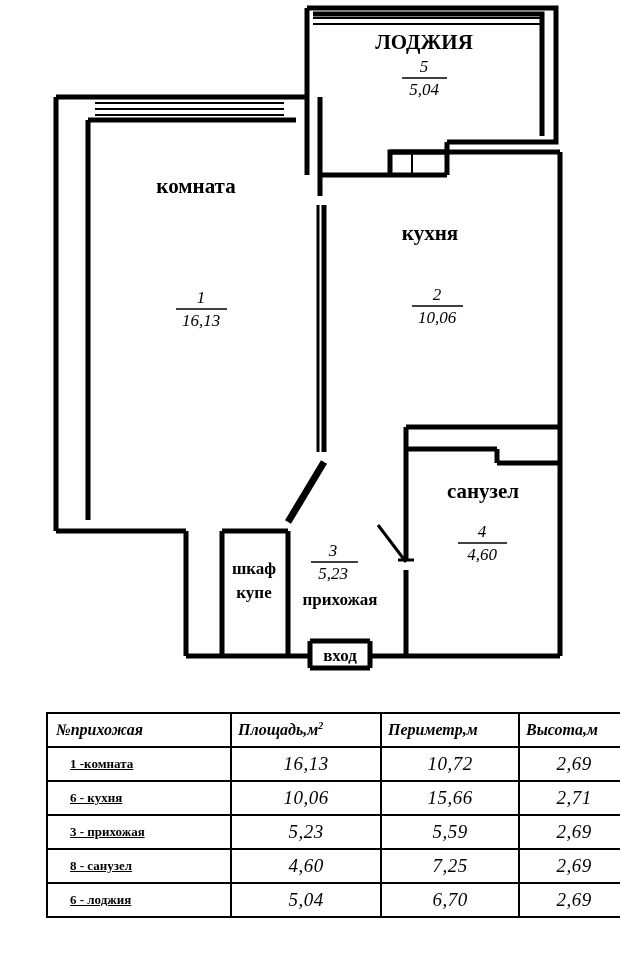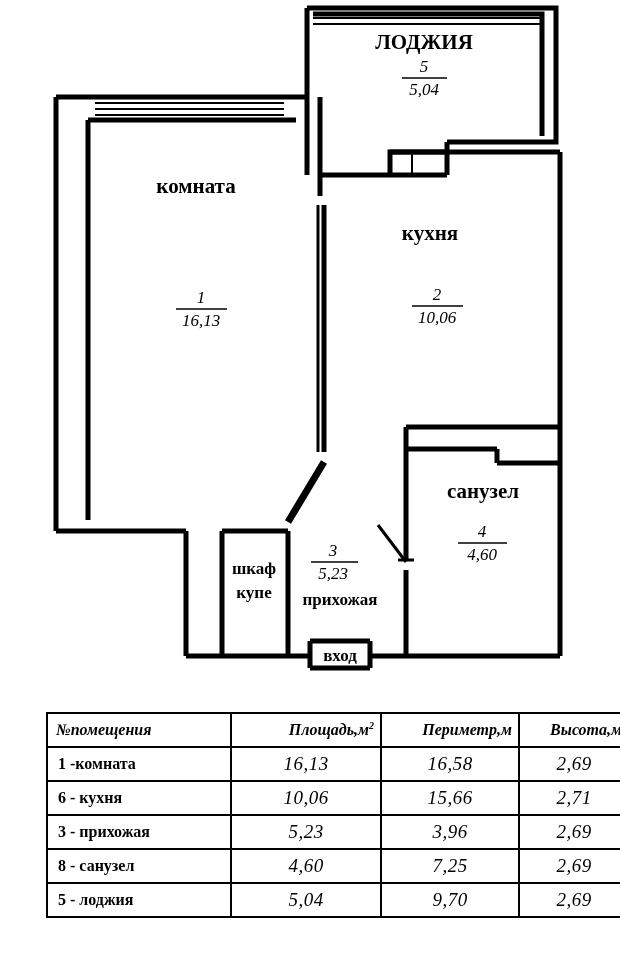--- a/index.html
+++ b/index.html
@@ -69,33 +69,34 @@
     border: 2px solid #000;
     height: 32px;
     padding: 0 6px;
     vertical-align: middle;
   }
   table.spec th {
     font-family: "Liberation Serif", serif;
     font-weight: bold;
     font-size: 16px;
     font-style: italic;
-    text-align: right;
+    text-align: left;
     white-space: nowrap;
   }
   table.spec th.first {
     text-align: left;
     padding-left: 8px;
   }
   table.spec td.name {
     font-family: "Liberation Serif", serif;
     font-weight: bold;
-    font-size: 16px;
+    font-size: 13px;
     text-align: left;
-    padding-left: 10px;
+    padding-left: 22px;
+    text-decoration: underline;
   }
   table.spec td.num {
     font-family: "Liberation Serif", serif;
     font-style: italic;
     font-size: 19px;
     text-align: center;
     letter-spacing: 0.5px;
   }
   .sup {
     font-size: 10px;
@@ -200,52 +201,52 @@
     <text class="room-label small" x="254" y="598">купе</text>
 
     <text class="room-label small" x="340" y="661">вход</text>
   </svg>
 </div>
 
 <div id="spec-table-wrap">
   <table class="spec">
     <thead>
       <tr>
-        <th class="first" style="width:168px">№помещения</th>
+        <th class="first" style="width:168px">№прихожая</th>
         <th style="width:136px"><span>Площадь,м</span><span class="sup">2</span></th>
         <th style="width:124px">Периметр,м</th>
         <th style="width:96px">Высота,м</th>
       </tr>
     </thead>
     <tbody>
       <tr>
         <td class="name">1 -комната</td>
         <td class="num">16,13</td>
-        <td class="num">16,58</td>
+        <td class="num">10,72</td>
         <td class="num">2,69</td>
       </tr>
       <tr>
         <td class="name">6 - кухня</td>
         <td class="num">10,06</td>
         <td class="num">15,66</td>
         <td class="num">2,71</td>
       </tr>
       <tr>
         <td class="name">3 - прихожая</td>
         <td class="num">5,23</td>
-        <td class="num">3,96</td>
+        <td class="num">5,59</td>
         <td class="num">2,69</td>
       </tr>
       <tr>
         <td class="name">8 - санузел</td>
         <td class="num">4,60</td>
         <td class="num">7,25</td>
         <td class="num">2,69</td>
       </tr>
       <tr>
-        <td class="name">5 - лоджия</td>
+        <td class="name">6 - лоджия</td>
         <td class="num">5,04</td>
-        <td class="num">9,70</td>
+        <td class="num">6,70</td>
         <td class="num">2,69</td>
       </tr>
     </tbody>
   </table>
 </div>
 
 </body></html>

